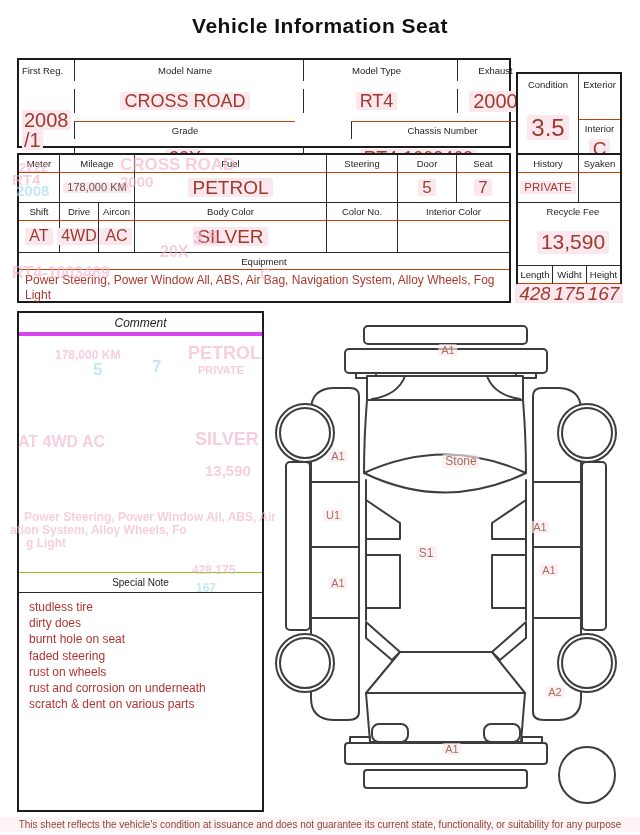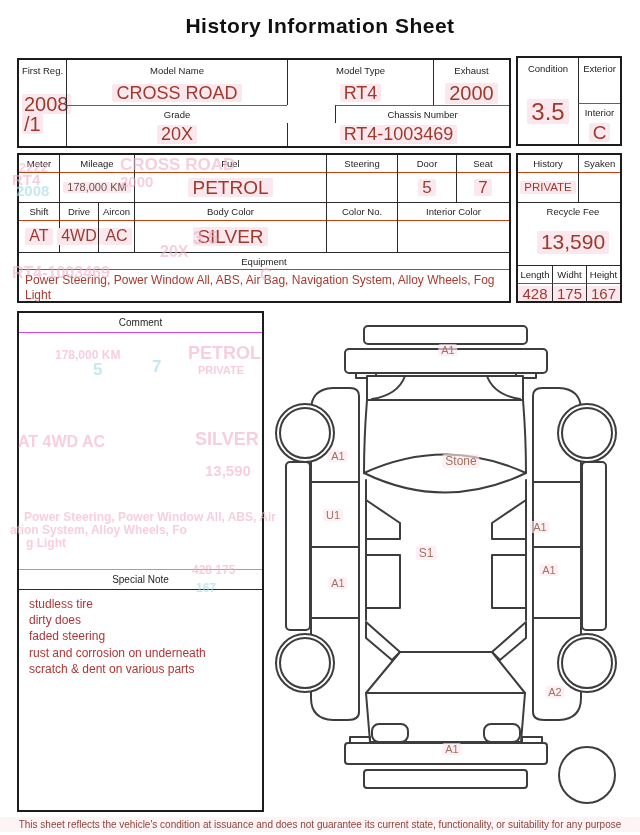--- a/index.html
+++ b/index.html
@@ -9,47 +9,47 @@
   .title{left:0;top:14px;width:640px;text-align:center;font-size:21px;font-weight:600;letter-spacing:.5px;color:#111;}
   
   .tbl{position:absolute;border:2px solid #1c1c1c;background:#fff;box-sizing:border-box;}
   .grid{display:grid;}
   .cell{box-sizing:border-box;display:flex;align-items:center;justify-content:center;overflow:visible;}
   .bl{border-left:1px solid #2a2a2a;}
   .bt{border-top:1px solid #c2410c;}
   .hdr{font-size:9.5px;color:#1d1d1d;white-space:nowrap;}
   .val{color:#9E3A2B;background:#FBE8EF;border-radius:2px;padding:0 4px;line-height:1.05;white-space:nowrap;}
   .v18{font-size:18px;} .v19{font-size:19px;} .v20{font-size:20px;} .v21{font-size:21px;}
-  .v24{font-size:24px;} .v17{font-size:17px;} .v16{font-size:16px;} .v15{font-size:15px;}
+  .v24{font-size:24px;} .v17{font-size:17px;} .v16{font-size:16px;} .v15{font-size:19px;font-style:italic;}
   .v12{font-size:11.5px;} .v11{font-size:11px;color:#6E4F44;}
   .firstreg{flex-direction:column;align-items:flex-start;justify-content:center;padding-left:3px;}
   .firstreg .val{background:#FBE8EF;font-size:20px;line-height:1.0;padding:0 2px;}
   .equip-txt{font-size:12px;color:#A93A2E;line-height:1.26;padding:3px 6px 0 6px;align-items:flex-start;justify-content:flex-start;text-align:left;white-space:normal;}
   
-  .cbox-h{height:19px;border-bottom:1px solid #d946ef;display:flex;align-items:center;justify-content:center;font-size:10px;}
+  .cbox-h{height:19px;border-bottom:4px solid #d946ef;display:flex;align-items:center;justify-content:center;font-size:12px;font-style:italic;}
   .cbox-body{height:236px;}
   .snote-h{height:19px;border-top:1px solid #84cc16;border-bottom:1px solid #2a2a2a;display:flex;align-items:center;justify-content:center;font-size:10px;}
   .snote-list{padding:6px 4px 0 10px;font-size:12px;color:#B23434;line-height:1.35;}
   
   .dlabel{position:absolute;transform:translate(-50%,-50%);font-size:11px;color:#A5705A;background:rgba(252,232,240,.65);padding:0 3px;border-radius:2px;white-space:nowrap;}
   .dlabel.big{font-size:12px;}
   
   .ghost{position:absolute;pointer-events:none;white-space:nowrap;font-weight:600;}
   .gp{color:#F2AEC8;opacity:.6;}
   .gc{color:#9ADCE8;opacity:.6;}
   
   .footer{left:0;top:817px;width:640px;text-align:center;font-size:10px;color:#8F4439;background:#FDF4F6;padding:2px 0;}
 </style>
 </head>
 <body>
 
-<div class="abs title">History Information Sheet</div>
+<div class="abs title">Vehicle Information Seat</div>
 
 <div class="tbl" style="left:17px;top:58px;width:494px;height:90px;">
-  <div class="grid" style="grid-template-columns:47px 221px 146px 76px;grid-template-rows:21px 24px 18px 23px;">
+  <div class="grid" style="grid-template-columns:47px 221px 146px 76px;grid-template-rows:21px 24px 18px 23px;gap:8px;">
     <div class="cell hdr" style="grid-row:1;grid-column:1;">First Reg.</div>
     <div class="cell firstreg" style="grid-row:2/5;grid-column:1;">
       <span class="val">2008</span>
       <span class="val">/1</span>
     </div>
     <div class="cell hdr bl" style="grid-row:1;grid-column:2;">Model Name</div>
     <div class="cell bl" style="grid-row:2;grid-column:2;">
         <span class="val v18">CROSS ROAD</span>
       </div>
     <div class="cell hdr bl bt" style="grid-row:3;grid-column:2;">Grade</div>
@@ -64,21 +64,21 @@
     <div class="cell bl" style="grid-row:2;grid-column:4;">
         <span class="val v20">2000</span>
       </div>
     <div class="cell hdr bl bt" style="grid-row:3;grid-column:3/5;margin-left:48px;">Chassis Number</div>
     <div class="cell bl" style="grid-row:4;grid-column:3/5;">
         <span class="val v18">RT4-1003469</span>
       </div>
   </div>
 </div>
 
-<div class="tbl" style="left:516px;top:56px;width:106px;height:90px;">
+<div class="tbl" style="left:516px;top:72px;width:106px;height:90px;">
   <div class="grid" style="grid-template-columns:60px 42px;grid-template-rows:21px 24px 18px 23px;">
     <div class="cell hdr" style="grid-row:1;grid-column:1;">Condition</div>
     <div class="cell" style="grid-row:2/5;grid-column:1;">
         <span class="val v24">3.5</span>
       </div>
     <div class="cell hdr bl" style="grid-row:1;grid-column:2;">Exterior</div>
     <div class="cell bl" style="grid-row:2;grid-column:2;"></div>
     <div class="cell hdr bl bt" style="grid-row:3;grid-column:2;">Interior</div>
     <div class="cell bl" style="grid-row:4;grid-column:2;">
         <span class="val v19">C</span>
@@ -168,21 +168,23 @@
   </div>
 </div>
 
 <div class="tbl" style="left:17px;top:311px;width:247px;height:501px;">
   <div class="cbox-h hdr">Comment</div>
   <div class="cbox-body"></div>
   <div class="snote-h hdr">Special Note</div>
   <div class="snote-list">
     <div>studless tire</div>
     <div>dirty does</div>
+    <div>burnt hole on seat</div>
     <div>faded steering</div>
+    <div>rust on wheels</div>
     <div>rust and corrosion on underneath</div>
     <div>scratch &amp; dent on various parts</div>
   </div>
 </div>
 
 <div class="abs" style="left:270px;top:310px;width:365px;height:495px;">
   <svg width="365" height="495" viewBox="0 0 365 495">
     <g stroke="#3d3d3d" stroke-width="2" fill="none" stroke-linejoin="round" stroke-linecap="round">
 
       <rect x="16" y="152" width="24" height="168" rx="4" fill="#fff"></rect>

